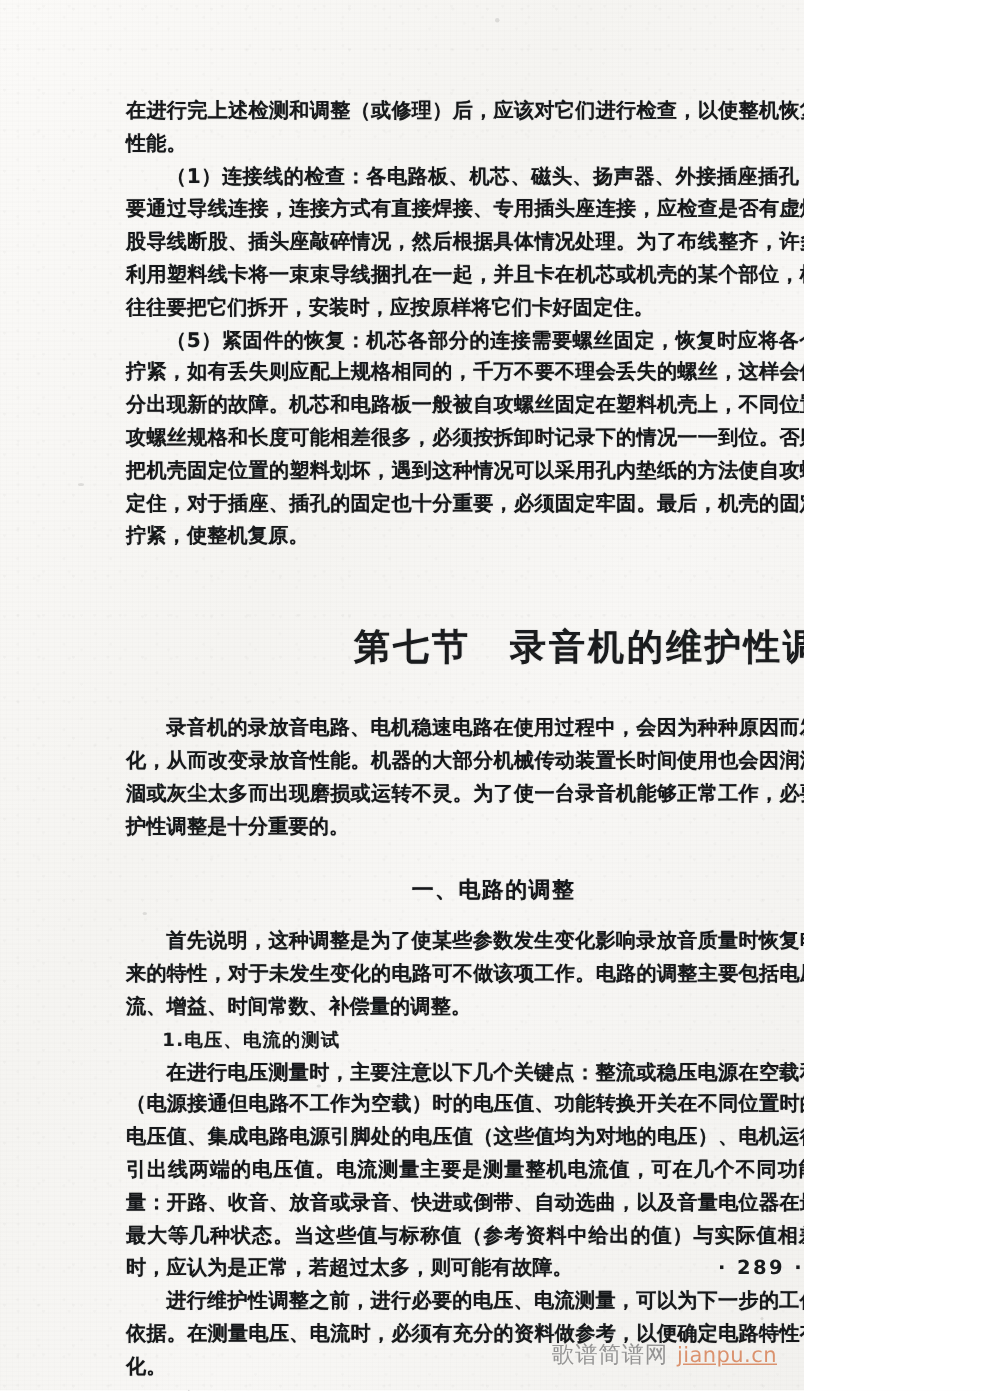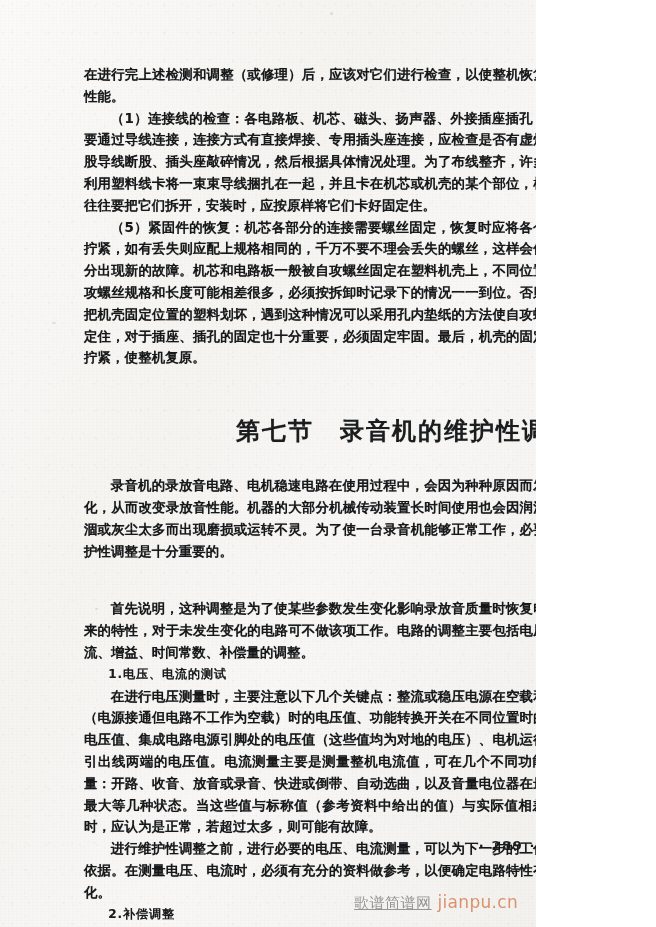--- a/index.html
+++ b/index.html
@@ -119,27 +119,27 @@
     display: flex;
     align-items: baseline;
     gap: 6px;
     opacity: 0.92;
   }
   .watermark .wm-cn {
     font-family: "DejaVu Sans", "Liberation Sans", sans-serif;
     font-size: 15px;
     color: #8d8d8d;
     letter-spacing: 0.5px;
-    text-decoration: underline;
   }
   .watermark .wm-url {
     font-family: "DejaVu Sans", "Liberation Sans", sans-serif;
-    font-size: 17px;
+    font-size: 14px;
     color: #d98a63;
     letter-spacing: 0.3px;
+    text-decoration: underline;
   }
   
   .speck {
     position: absolute;
     background: rgba(0,0,0,0.10);
     border-radius: 50%;
     pointer-events: none;
   }
 </style>
 </head>
@@ -169,20 +169,21 @@
     <div class="section-gap-top"></div>
 
     <h1 class="section-title">第七节　录音机的维护性调整</h1>
 
     <div class="section-gap-bottom"></div>
 
     <p class="body-text indent">录音机的录放音电路、电机稳速电路在使用过程中，会因为种种原因而发生变化，从而改变录放音性能。机器的大部分机械传动装置长时间使用也会因润滑油干涸或灰尘太多而出现磨损或运转不灵。为了使一台录音机能够正常工作，必要的维护性调整是十分重要的。</p>
 
     <div class="sub-gap-top"></div>
 
+    <h2 class="sub-title">一、电路的调整</h2>
 
     <div class="sub-gap-bottom"></div>
 
     <p class="body-text indent">首先说明，这种调整是为了使某些参数发生变化影响录放音质量时恢复电路原来的特性，对于未发生变化的电路可不做该项工作。电路的调整主要包括电压、电流、增益、时间常数、补偿量的调整。</p>
 
     <p class="item-title">1.电压、电流的测试</p>
 
     <p class="body-text indent">在进行电压测量时，主要注意以下几个关键点：整流或稳压电源在空载和满载（电源接通但电路不工作为空载）时的电压值、功能转换开关在不同位置时的主要电压值、集成电路电源引脚处的电压值（这些值均为对地的电压）、电机运行时其引出线两端的电压值。电流测量主要是测量整机电流值，可在几个不同功能时测量：开路、收音、放音或录音、快进或倒带、自动选曲，以及音量电位器在最小和最大等几种状态。当这些值与标称值（参考资料中给出的值）与实际值相差不大时，应认为是正常，若超过太多，则可能有故障。</p>
 
     <p class="body-text indent">进行维护性调整之前，进行必要的电压、电流测量，可以为下一步的工作提供依据。在测量电压、电流时，必须有充分的资料做参考，以便确定电路特性有否变化。</p>

